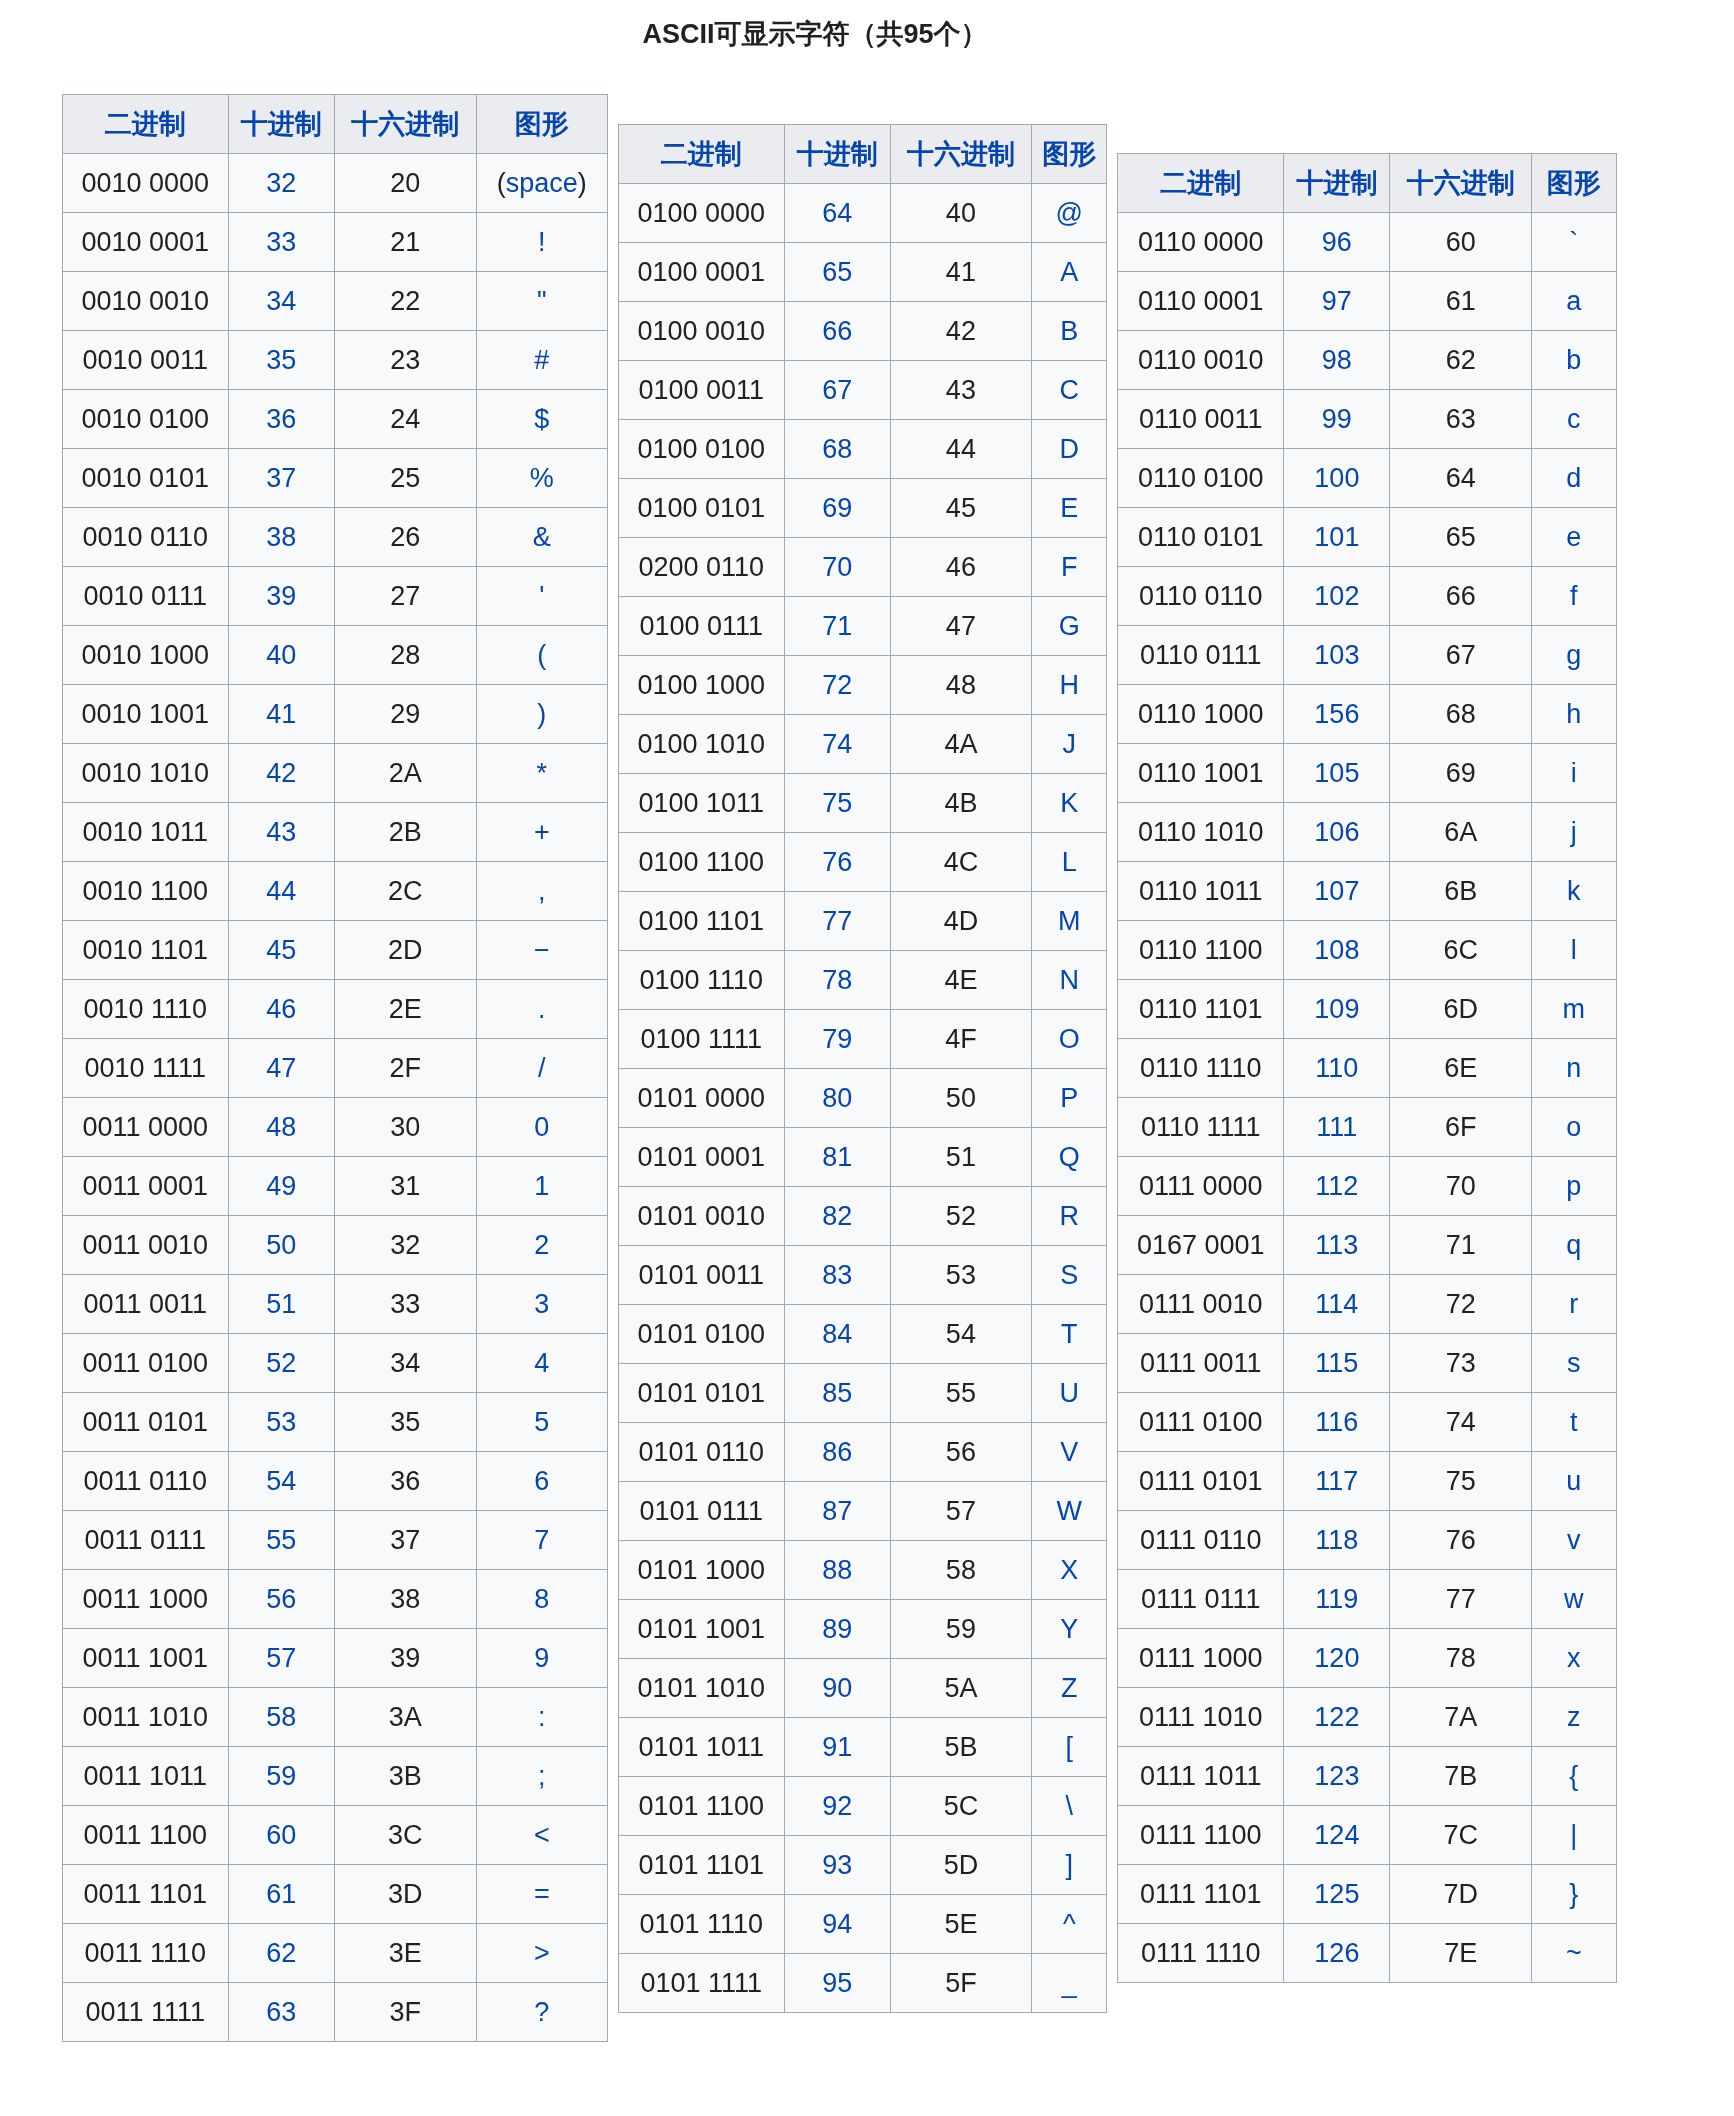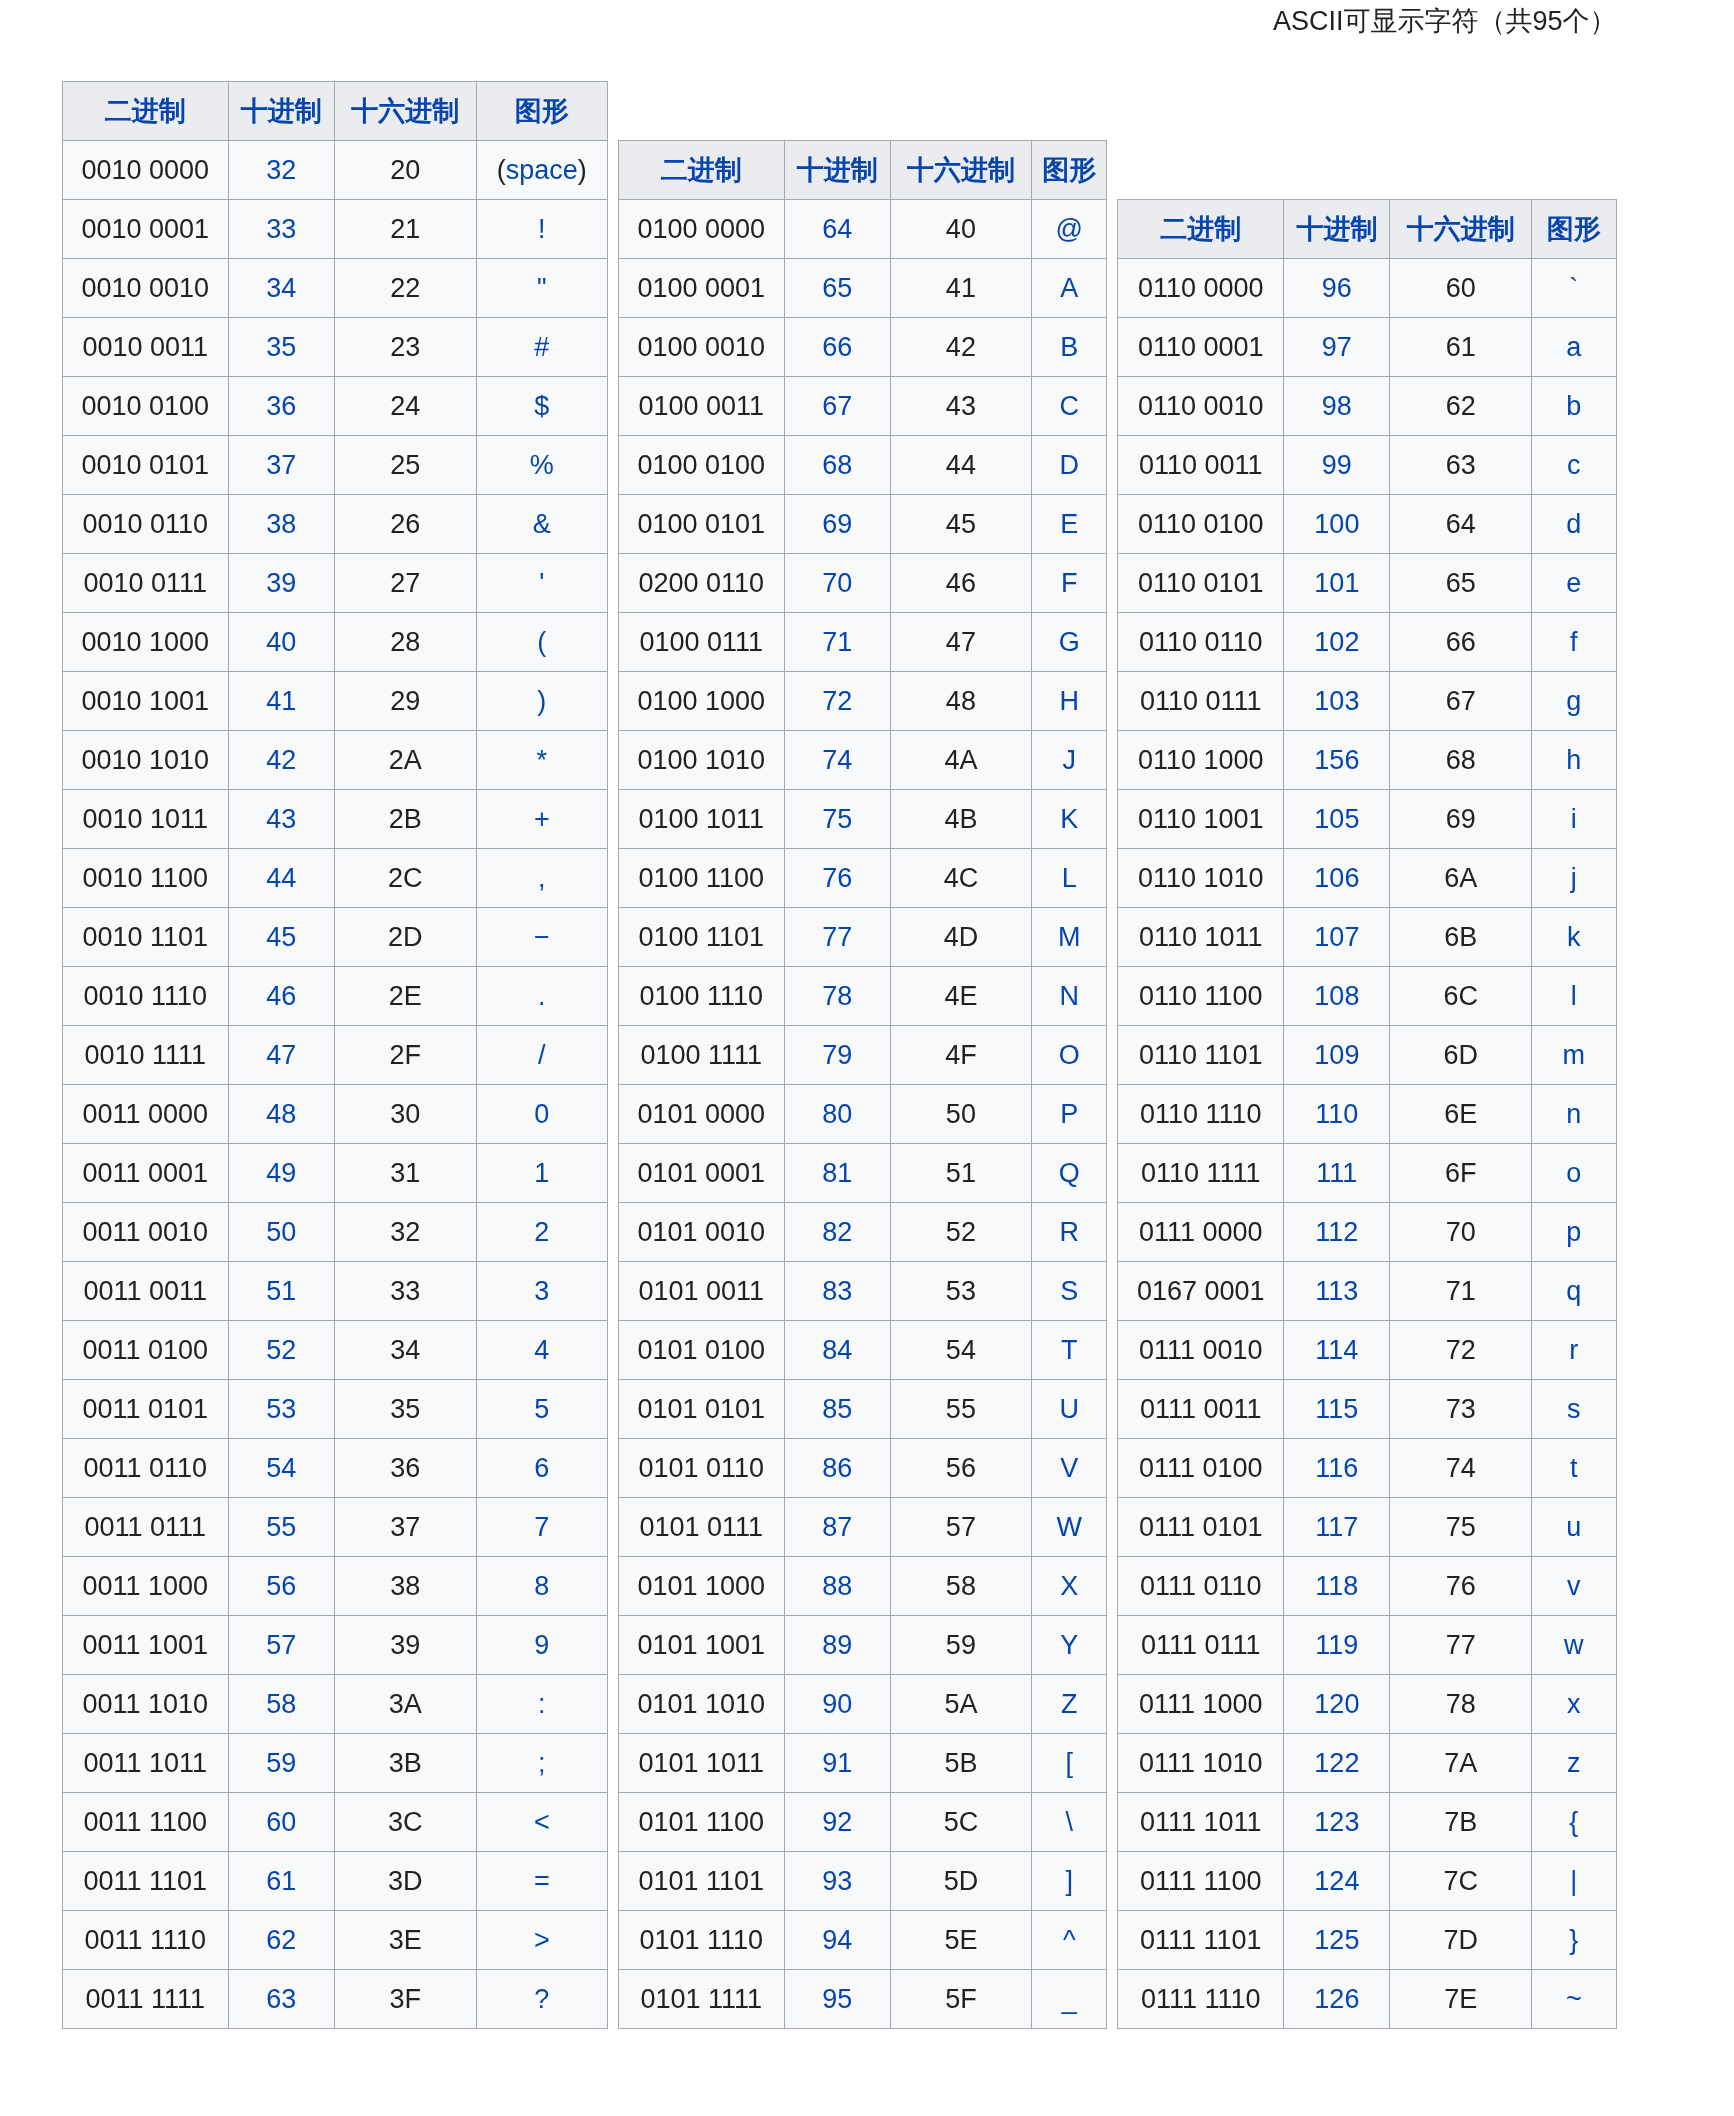--- a/index.html
+++ b/index.html
@@ -11,24 +11,24 @@
     --page-bg:#ffffff;
   }
   html,body{margin:0;padding:0;}
   body{
     width:1734px;height:2116px;background:var(--page-bg);
     font-family:"Liberation Sans","DejaVu Sans",sans-serif;
     color:var(--text);overflow:hidden;
   }
   .content{width:1603px;margin-left:13.5px;}
   .page-title{
-    padding-top:2px;height:39px;line-height:39px;
-    text-align:right;font-weight:normal;font-size:27px;color:var(--text);
+    padding-top:15px;height:39px;line-height:39px;
+    text-align:center;font-weight:bold;font-size:27px;color:var(--text);
   }
-  .tables{display:flex;align-items:flex-end;gap:9.7px;margin-top:40px;padding-left:48px;}
+  .tables{display:flex;align-items:center;gap:9.7px;margin-top:40px;padding-left:48px;}
   table{
     border-collapse:collapse;table-layout:fixed;
     background:var(--cell-bg);
   }
   th,td{
     border:1.9px solid var(--border);
     height:58px;padding:0;margin:0;
     text-align:center;vertical-align:middle;
     font-size:27px;line-height:58px;
     overflow:hidden;white-space:nowrap;

